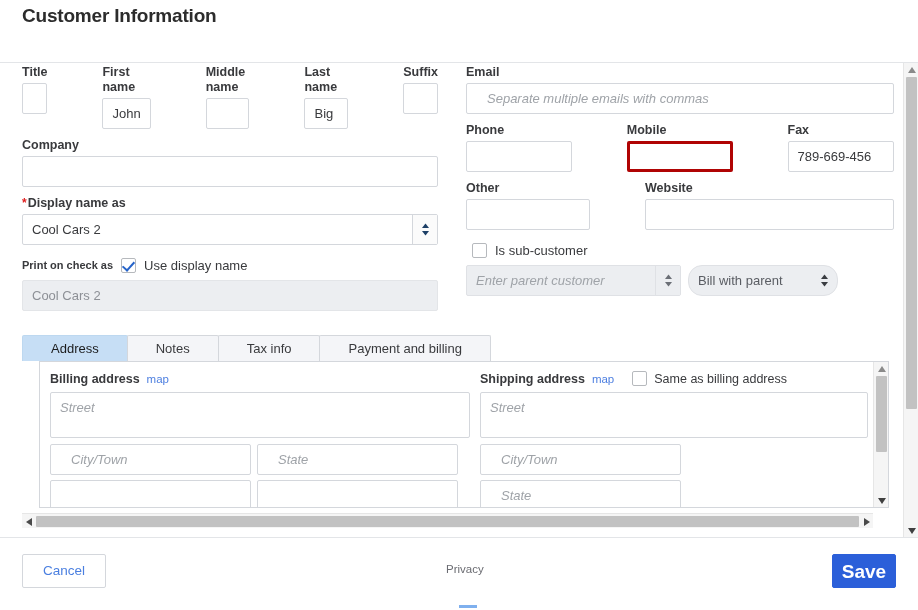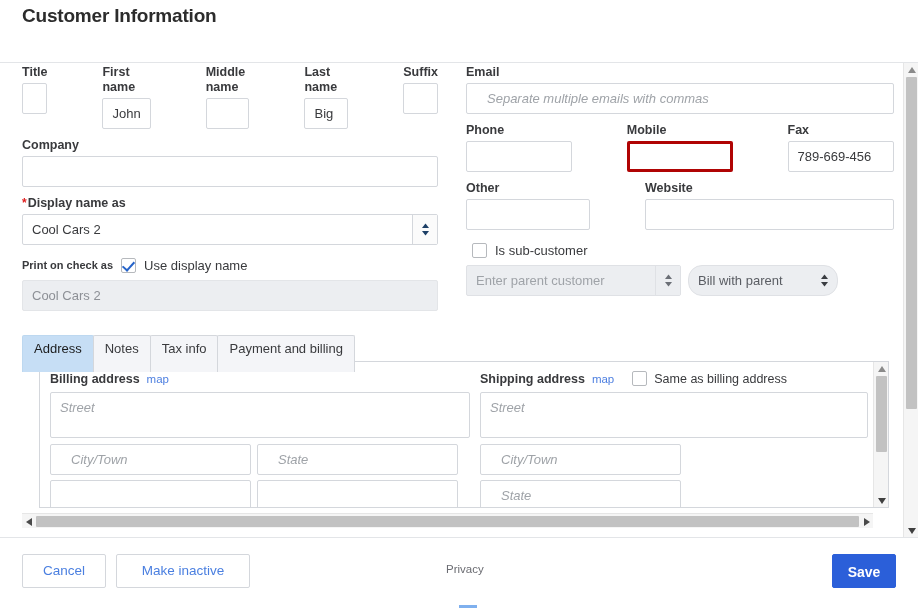--- a/index.html
+++ b/index.html
@@ -55,21 +55,21 @@
   .blk { margin-bottom: 9px; gap: 48px; }
 
   
   .sel-wrap { position: relative; width: 100%; }
   .sel {
     height: 31px; border: 1px solid #d4d7dc; background: #fff;
     border-radius: 2px; font-size: 13px; color: #393a3d;
     padding: 0 34px 0 9px; line-height: 29px; width: 100%;
     overflow: hidden; white-space: nowrap;
   }
-  .sel.disabled { background: #eceef1; border-color: #dfe1e5; color: #9fa3a8; }
+  .sel.disabled { background: #eceef1; border-color: #dfe1e5; color: #9fa3a8; font-style: italic; }
   .sel-btn {
     position: absolute; right: 1px; top: 1px; bottom: 1px; width: 25px;
     border-left: 1px solid #d4d7dc; background: #fbfbfb;
     display: flex; align-items: center; justify-content: center;
   }
   .sel.disabled + .sel-btn { background: #eceef1; border-left-color: #dfe1e5; }
   .caret2 { display:block; width:11px; height:15px; }
 
   
   .cbx {
@@ -82,21 +82,21 @@
     width: 5px; height: 10px; border: solid #2563c9;
     border-width: 0 2.4px 2.4px 0; transform: rotate(42deg);
   }
   .cbx-line { display: flex; align-items: center; height: 22px; margin-bottom: 4px; }
   .cbx-strong { font-size: 11px; font-weight: bold; margin-right: 8px; }
   .cbx-label { font-size: 13px; color: #393a3d; margin-left: 8px; }
 
   
   .tabs { position: absolute; left: 22px; top: 272px; display: flex; z-index: 3; }
   .tab {
-    height: 37px; line-height: 25px; padding: 0 11px;
+    height: 26px; line-height: 25px; padding: 0 28px;
     font-size: 13px; color: #393a3d;
     border: 1px solid #d4d7dc; border-bottom: none;
     background: #f4f5f8; border-radius: 2px 2px 0 0;
     margin-right: -1px;
   }
   .tab.active { background: #c6def5; border-color: #bdd8f0; color: #1b1c1d; }
 
   
   .addr-panel {
     position: absolute; left: 39px; top: 298px;
@@ -143,21 +143,21 @@
   }
   .btn {
     position: absolute; height: 34px; line-height: 32px;
     border: 1px solid #d4d7dc; background: #fff; border-radius: 2px;
     font-size: 13.5px; color: #4a7fe0; text-align: center;
     font-family: "Liberation Sans", sans-serif;
   }
   .btn-save {
     position: absolute; height: 34px; line-height: 34px;
     background: #2b5fd9; border: 1px solid #2b5fd9; border-radius: 2px;
-    color: #fff; font-size: 14px; font-weight: bold; text-align: center;
+    color: #fff; font-size: 19px; font-weight: bold; text-align: center;
   }
   .privacy { position: absolute; font-size: 11.5px; color: #6b6c72; text-align: right; }
   .bottom-nub { position: absolute; left: 459px; top: 605px; width: 18px; height: 3px; background: #7fb0ee; }
 </style>
 </head>
 <body>
 
 <div class="page">
 
   <div class="page-title">Customer Information</div>
@@ -374,19 +374,18 @@
       <div class="sb-arrow" style="left:0;bottom:0;width:15px;height:13px;">
         <svg width="8" height="6" viewBox="0 0 8 6">
             <path d="M4 6 L8 0 L0 0 Z" fill="#3f3f3f"></path>
           </svg>
       </div>
     </div>
   </div>
 
   <div class="footer">
     <div class="btn" style="left:22px; top:16px; width:84px;">Cancel</div>
-    <div class="btn" style="left:116px; top:16px; width:134px;">Make inactive</div>
     <div class="privacy" style="left:446px; top:25px;">Privacy</div>
     <div class="btn-save" style="left:832px; top:16px; width:64px;">Save</div>
   </div>
 
   <div class="bottom-nub"></div>
 </div>
 
 </body></html>

